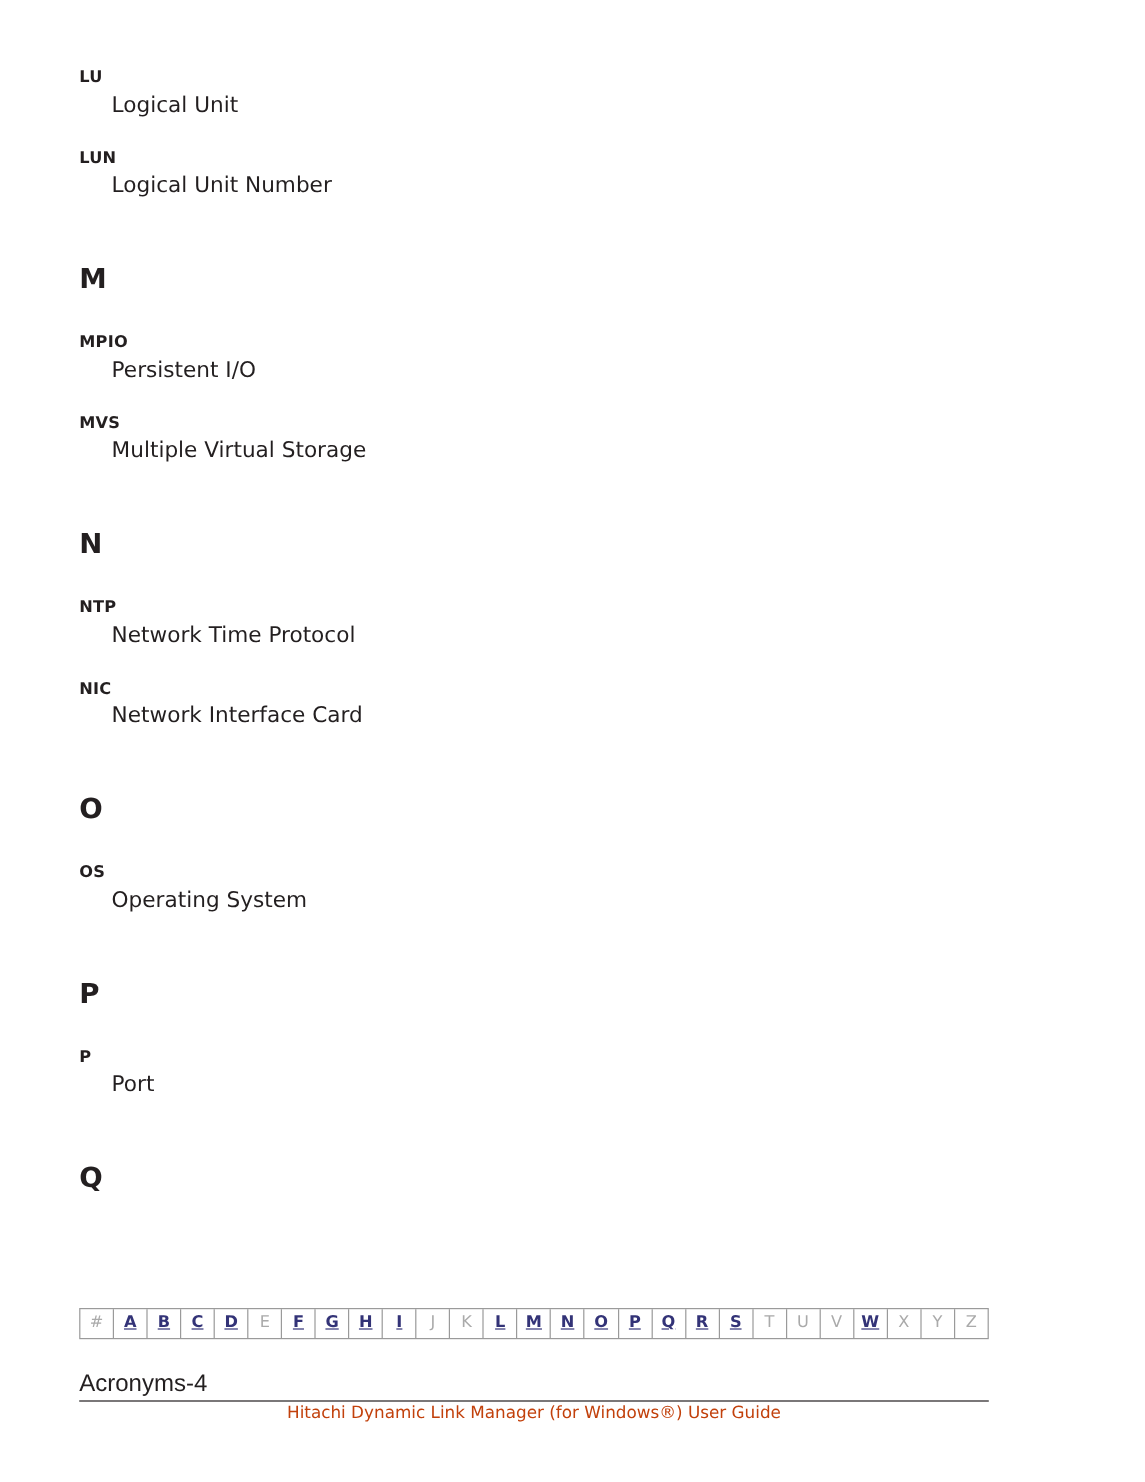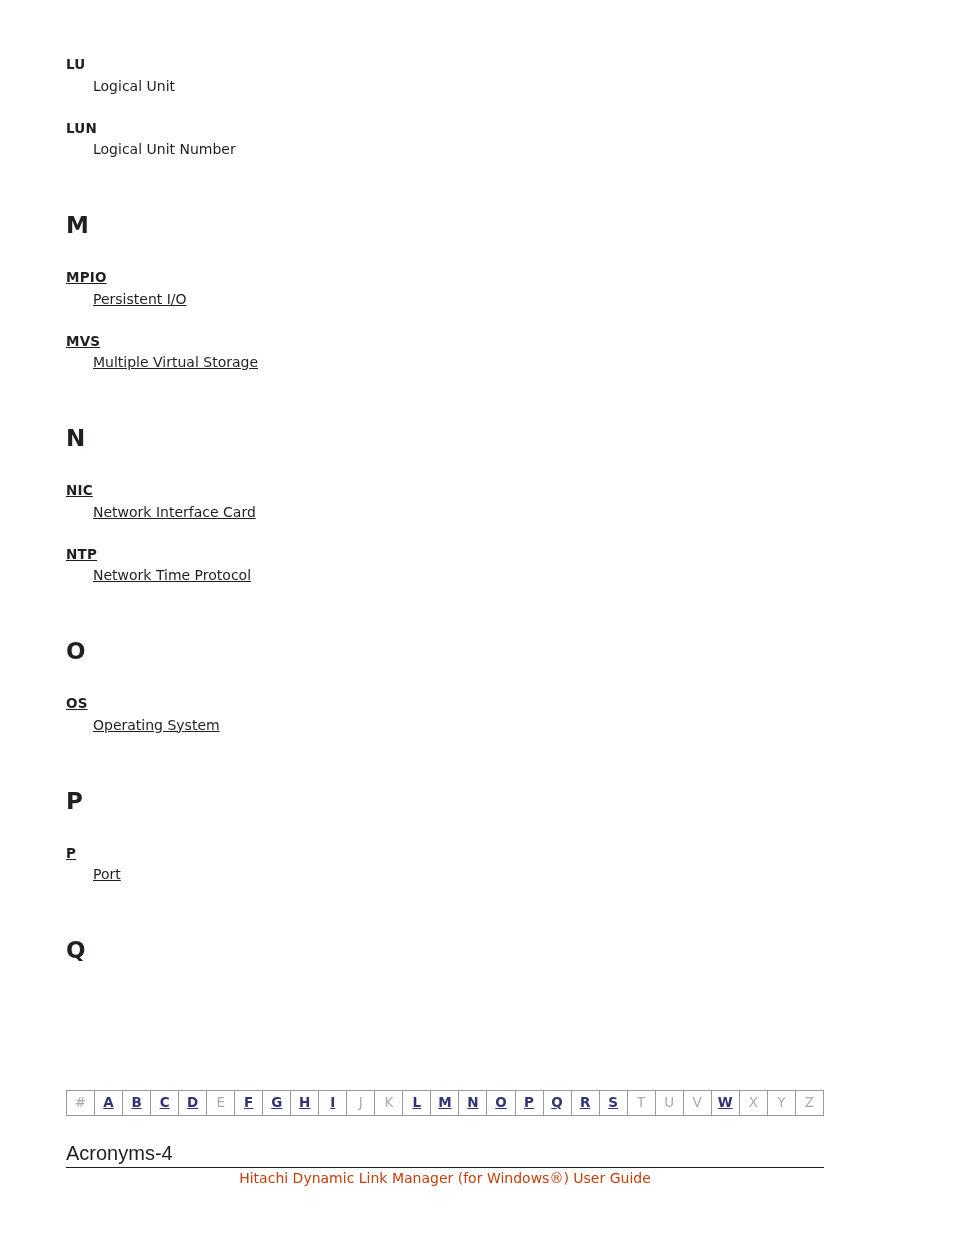--- a/index.html
+++ b/index.html
@@ -39,21 +39,21 @@
     font-weight: bold;
     color: #231f20;
     line-height: 1.0;
     margin: 0;
     padding: 0;
     letter-spacing: 0.2px;
   }
 
   .entry-def {
     font-family: "DejaVu Sans", sans-serif;
-    font-size: 14px;
+    font-size: 18px;
     font-weight: normal;
     color: #231f20;
     line-height: 1.0;
     margin: 7px 0 0 27px;
     padding: 0;
   }
 
   .entry + .entry { margin-top: 29px; }
 
   
@@ -62,21 +62,21 @@
     font-size: 23px;
     font-weight: bold;
     color: #231f20;
     line-height: 1.0;
     margin: 0;
     padding: 0;
   }
 
   .section-block { margin: 0; }
   .section-block .section-letter { margin-bottom: 34px; }
-  .section-block .entries { margin: 0; text-decoration: underline; }
+  .section-block .entries { margin: 0; }
   .section-gap { height: 58px; }
 
   
   .alpha-nav {
     position: absolute;
     left: 66px;
     top: 1090px;
     width: 758px;
     height: 26px;
     display: flex;
@@ -171,26 +171,26 @@
         </div>
       </div>
     </div>
 
     <div class="section-gap"></div>
 
     <div class="section-block">
       <div class="section-letter">N</div>
       <div class="entries">
         <div class="entry">
+          <div class="entry-term">NTP</div>
+          <div class="entry-def">Network Time Protocol</div>
+        </div>
+        <div class="entry">
           <div class="entry-term">NIC</div>
           <div class="entry-def">Network Interface Card</div>
-        </div>
-        <div class="entry">
-          <div class="entry-term">NTP</div>
-          <div class="entry-def">Network Time Protocol</div>
         </div>
       </div>
     </div>
 
     <div class="section-gap"></div>
 
     <div class="section-block">
       <div class="section-letter">O</div>
       <div class="entries">
         <div class="entry">

